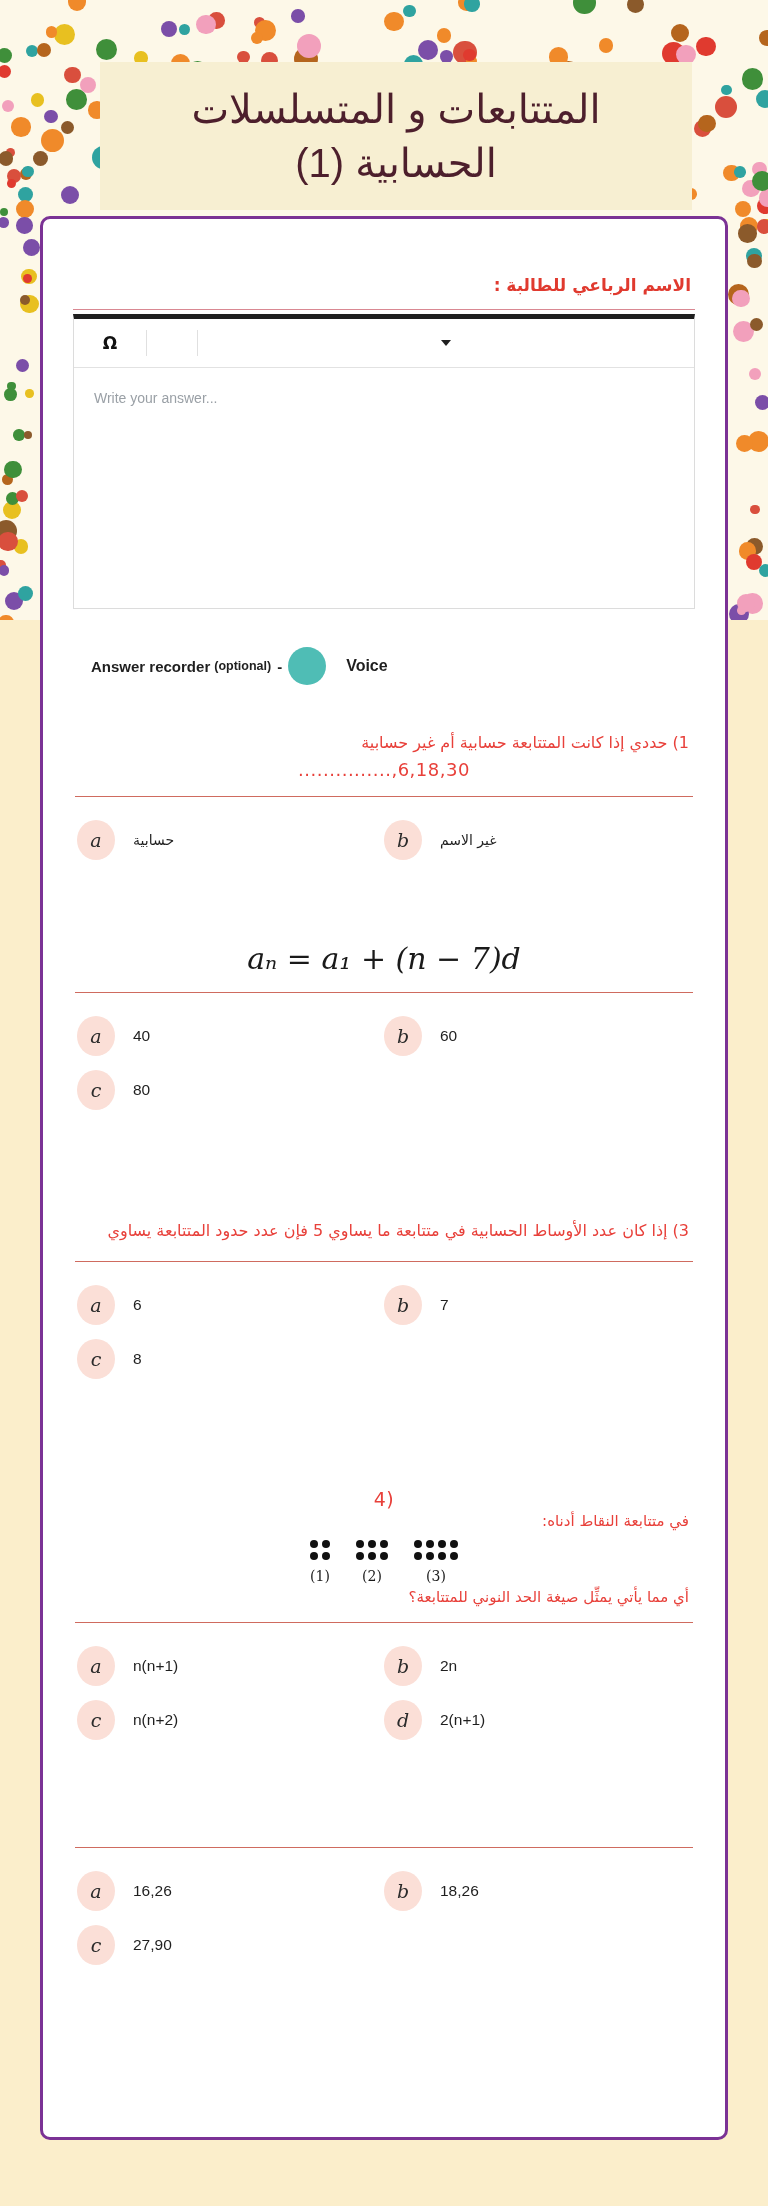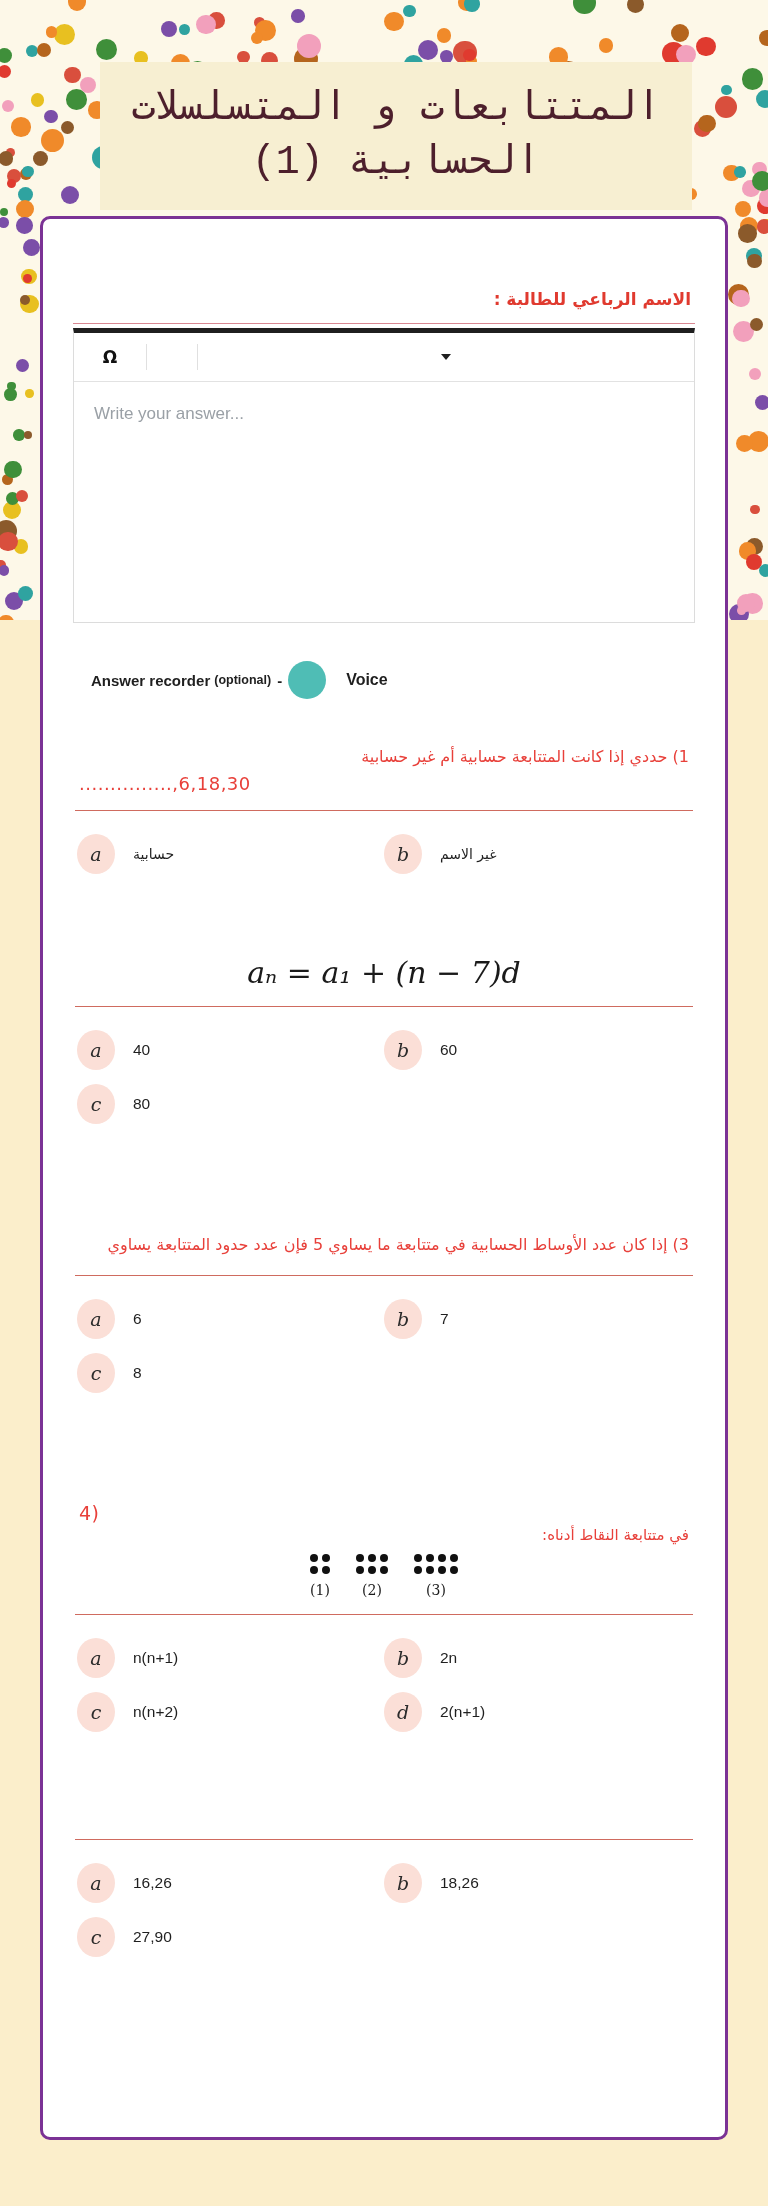--- a/index.html
+++ b/index.html
@@ -37,21 +37,21 @@
     width: 592px;
     height: 148px;
     background: #f7efd2;
     z-index: 2;
     display: flex;
     align-items: center;
     justify-content: center;
   }
   #header-title {
     direction: rtl;
-    font-family: Liberation Mono, monospace;
+    font-family: Liberation Sans, sans-serif;
     font-size: 40px;
     line-height: 1.35;
     color: #4d1f2c;
     text-align: center;
     padding: 0 18px;
     font-weight: 400;
   }
 
   
   #form-card {
@@ -61,21 +61,21 @@
     width: 688px;
     height: 1924px;
     background: #ffffff;
     border: 3px solid #7b3295;
     border-radius: 10px;
     box-sizing: border-box;
     z-index: 3;
     overflow: hidden;
   }
   .card-inner {
-    padding: 44px 30px 0 30px;
+    padding: 30px 30px 0 30px;
   }
 
   
   #name-label {
     direction: rtl;
     text-align: right;
     color: #e03a2f;
     font-family: "DejaVu Sans", sans-serif;
     font-size: 17px;
     font-weight: bold;
@@ -120,21 +120,21 @@
     font-family: "DejaVu Sans", sans-serif;
     font-size: 17px;
     font-weight: bold;
     color: #111;
   }
   #editor-body {
     min-height: 196px;
     padding: 22px 20px;
     color: #9aa0a6;
     font-family: "Liberation Sans", sans-serif;
-    font-size: 17px;
+    font-size: 14px;
   }
 
   
   #recorder-row {
     display: flex;
     align-items: center;
     gap: 0;
     margin: 38px 0 0 18px;
     font-family: "Liberation Sans", sans-serif;
   }
@@ -176,21 +176,21 @@
     direction: rtl;
     text-align: right;
     color: #e8403a;
     font-family: "DejaVu Sans", sans-serif;
     font-size: 16px;
     line-height: 1.75;
     padding: 0 6px 0 6px;
   }
   .q-seq {
     direction: rtl;
-    text-align: left;
+    text-align: center;
     color: #e8403a;
     font-family: "DejaVu Sans", sans-serif;
     font-size: 18px;
     letter-spacing: 0.5px;
     padding: 2px 6px 0 6px;
   }
   .q-note {
     direction: rtl;
     text-align: right;
     color: #e8403a;
@@ -663,20 +663,21 @@
               <div class="dot-row">
                 <span class="dot"></span>
                 <span class="dot"></span>
                 <span class="dot"></span>
                 <span class="dot"></span>
               </div>
             </div>
             <div class="dot-caption">(3)</div>
           </div>
         </div>
+      <div class="q-note">أي مما يأتي يمثِّل صيغة الحد النوني للمتتابعة؟</div>
       <hr class="q-divider">
       <div class="options-grid">
         <div class="option">
           <span class="option-bullet">a</span>
           <span class="option-text">n(n+1)</span>
         </div>
         <div class="option">
           <span class="option-bullet">b</span>
           <span class="option-text">2n</span>
         </div>

